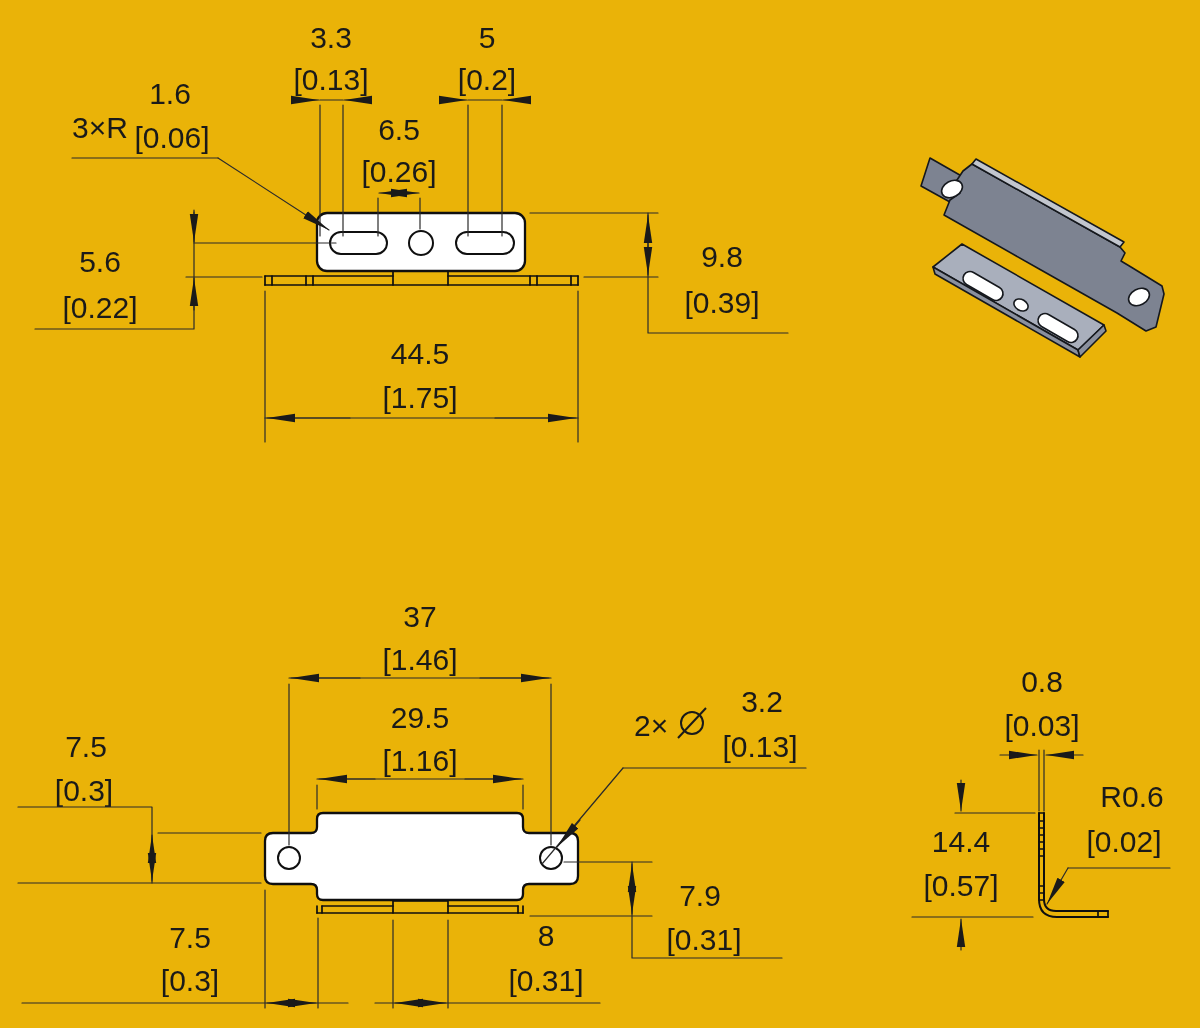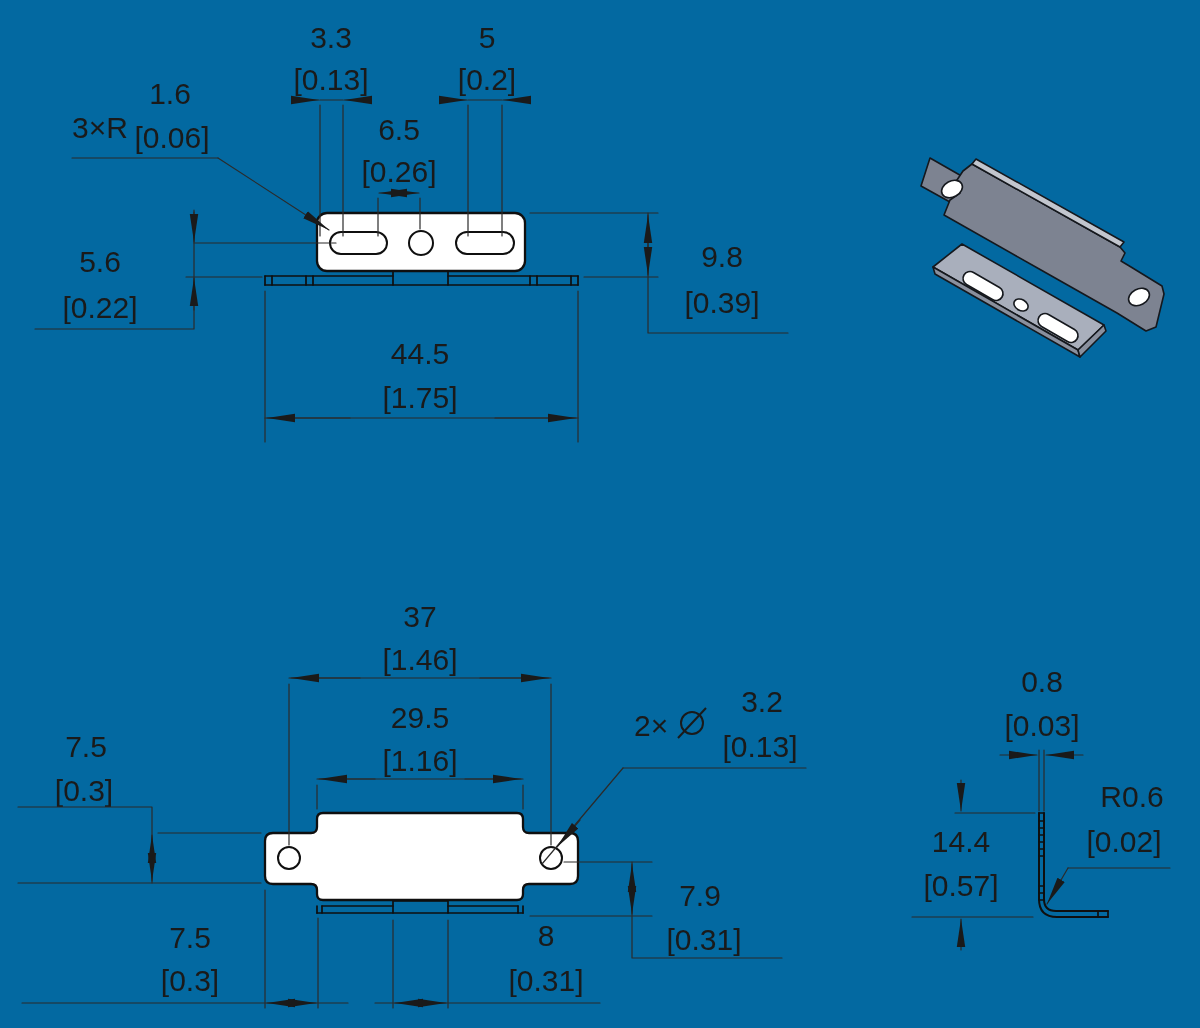--- a/index.html
+++ b/index.html
@@ -1,16 +1,16 @@
 <!DOCTYPE html>
 <html><head>
 <meta charset="utf-8">
 <style>
   html,body{margin:0;padding:0;background:#ffffff;}
-  .sheet{position:relative;width:1200px;height:1028px;background:#0369a1;overflow:hidden;
+  .sheet{position:relative;width:1200px;height:1028px;background:#eab308;overflow:hidden;
          font-family:"Liberation Sans","DejaVu Sans",sans-serif;}
   svg{display:block;}
   .dimtxt{font-family:"Liberation Sans","DejaVu Sans",sans-serif;font-size:30px;fill:#1a1a1a;}
   .part{fill:#ffffff;stroke:#0f0f0f;stroke-width:2.3;stroke-linejoin:round;stroke-linecap:round;}
   .thinpart{fill:none;stroke:#0f0f0f;stroke-width:1.7;stroke-linecap:round;}
   .dim{stroke:#2b2b2b;stroke-width:1.2;fill:none;stroke-linecap:round;}
 </style>
 </head>
 <body>
 

